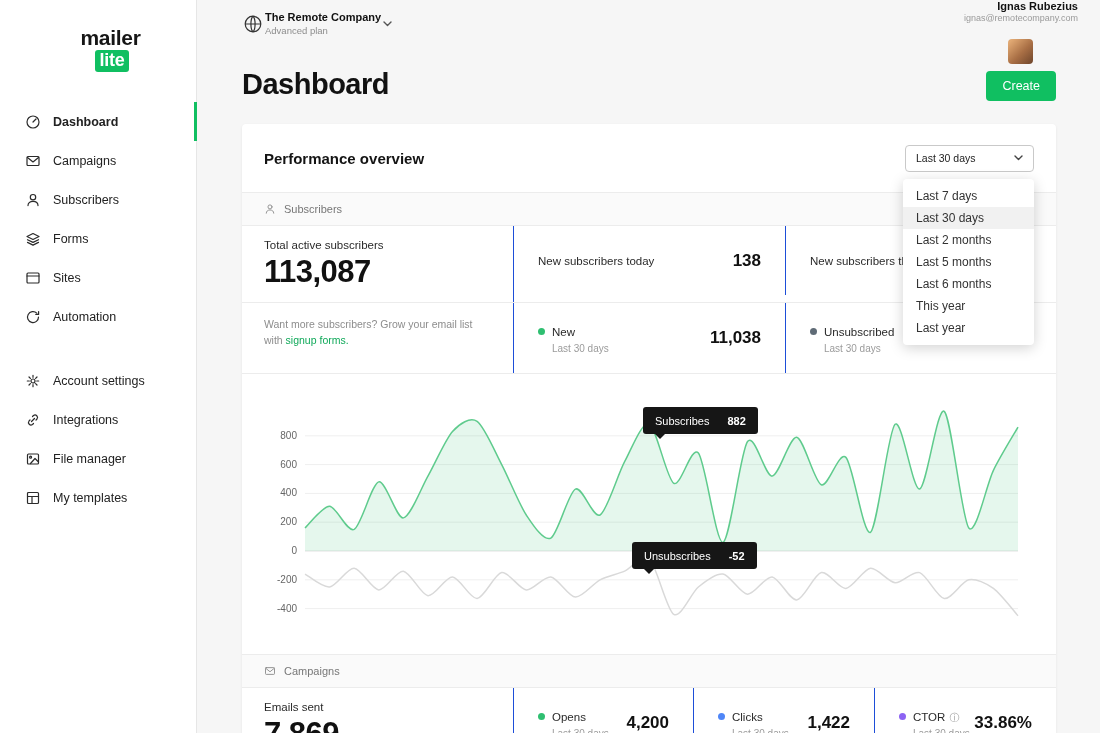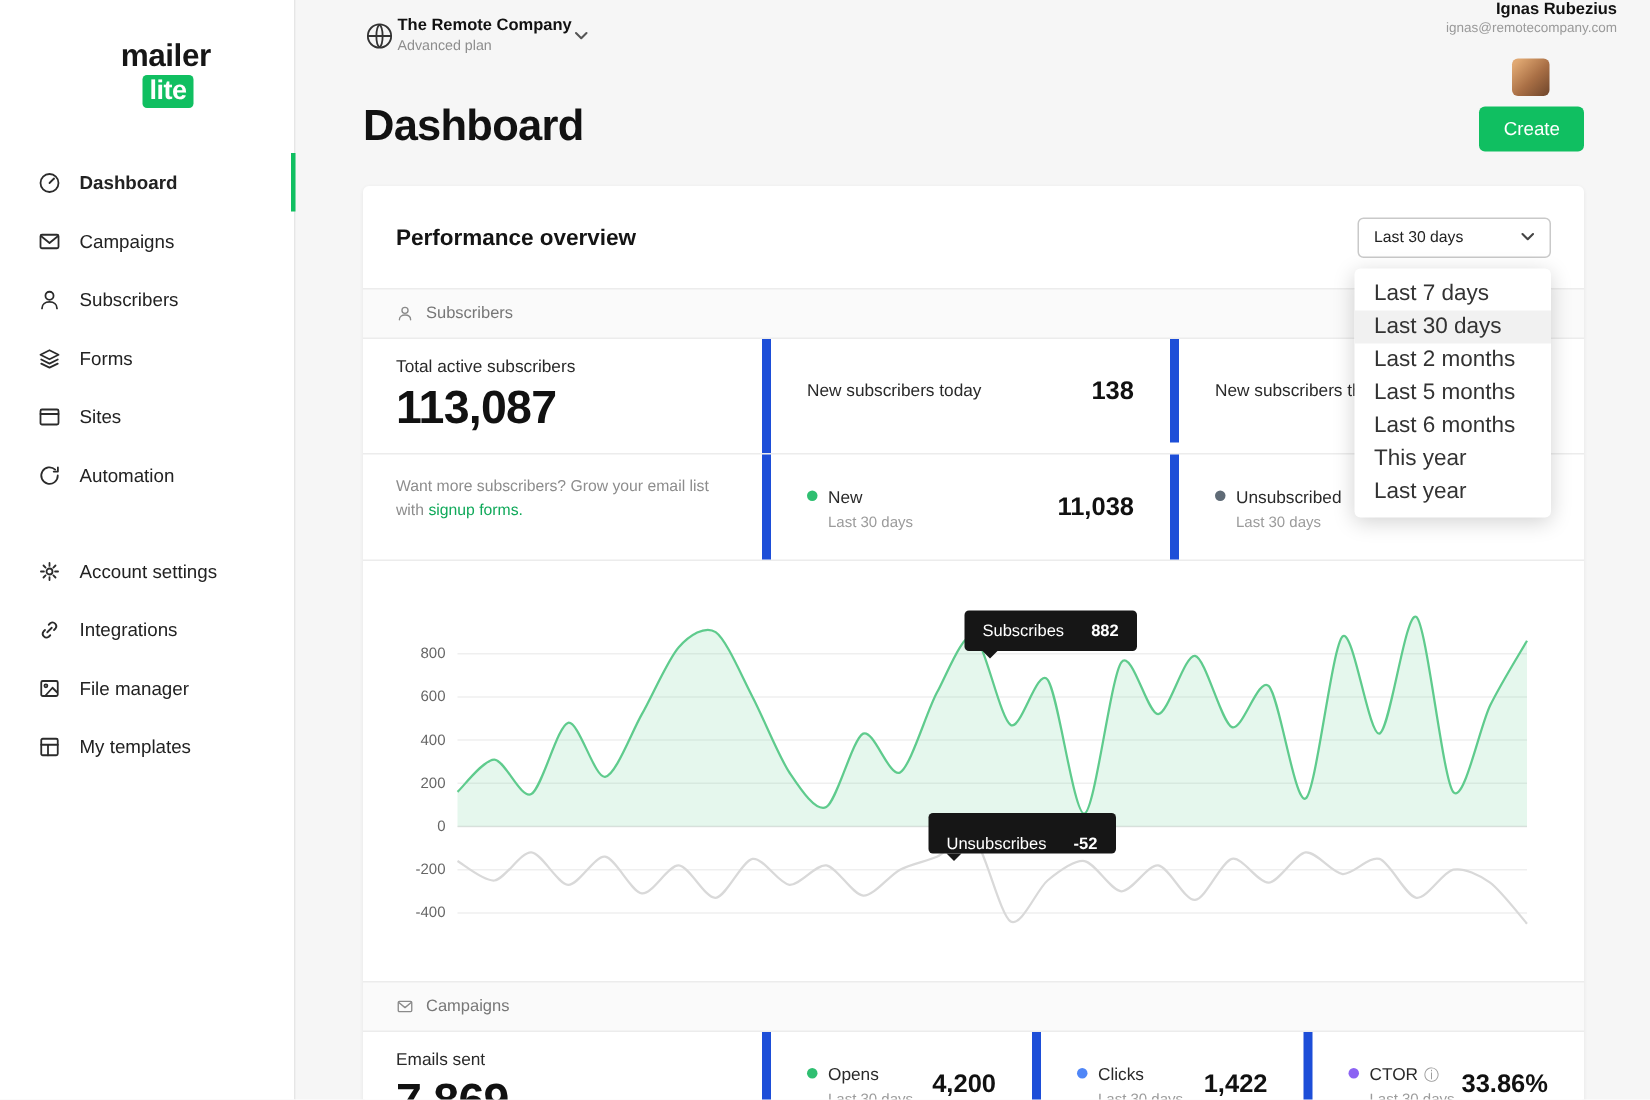--- a/index.html
+++ b/index.html
@@ -38,29 +38,29 @@
   .page-title { font-size:29px; font-weight:bold; color:#121212; letter-spacing:-0.5px; }
   .create-btn { background:#10bf61; color:#fff; border:none; border-radius:4px; font-size:12.5px; font-family:inherit; padding:8px 16px; cursor:pointer; margin-top:3px; }
 
   
   .card { position:absolute; left:242px; top:124px; width:814px; background:#fff; border-radius:4px; box-shadow:0 1px 3px rgba(0,0,0,0.07); }
   .card-header { position:relative; height:68px; display:flex; align-items:center; justify-content:space-between; padding:0 22px; }
   .card-title { font-size:15px; font-weight:bold; color:#141414; }
   .range-select { width:129px; height:27px; border:1px solid #c9c9c9; border-radius:4px; background:#fff; display:flex; align-items:center; justify-content:space-between; padding:0 10px; font-size:10.5px; color:#222; cursor:pointer; }
   .range-select .chev { stroke:#444; }
   .dropdown { position:absolute; top:55px; right:22px; width:131px; background:#fff; border-radius:4px; box-shadow:0 3px 14px rgba(0,0,0,0.18); padding:6px 0; z-index:30; }
-  .dropdown-item { height:22px; line-height:22px; padding:0 13px; font-size:15px; color:#333; cursor:pointer; white-space:nowrap; }
+  .dropdown-item { height:22px; line-height:22px; padding:0 13px; font-size:12px; color:#333; cursor:pointer; white-space:nowrap; }
   .dropdown-item.selected { background:#f1f1f1; }
 
   .section-strip { height:34px; background:#fafafa; border-top:1px solid #ececec; border-bottom:1px solid #ececec; display:flex; align-items:center; gap:8px; padding:0 22px; }
   .section-strip svg { width:12px; height:12px; stroke:#8a8a8a; fill:none; stroke-width:1.2; stroke-linecap:round; stroke-linejoin:round; }
   .section-strip span { font-size:11px; color:#777; }
 
   .stats-row { display:flex; border-bottom:1px solid #ececec; }
-  .scol { border-right:6px solid #1d4ed8; }
+  .scol { border-right:1px solid #1d4ed8; }
   .scol:last-child { border-right:none; }
   .col-a { width:272px; }
   .col-b { width:272px; }
   .col-c { width:270px; }
   .stat-block { padding:13px 22px 12px; }
   .stat-label { font-size:11.5px; color:#2a2a2a; margin-bottom:3px; }
   .stat-big { font-size:31px; font-weight:bold; color:#111; letter-spacing:-0.5px; }
   .stat-flex { display:flex; align-items:center; justify-content:space-between; padding:0 24px; height:69px; }
   .stat-flex2 { display:flex; align-items:center; justify-content:space-between; padding:0 24px; height:70px; }
   .stat-name { font-size:11.5px; color:#2a2a2a; }
@@ -71,21 +71,21 @@
   .promo a { color:#10a95a; text-decoration:none; cursor:pointer; }
   .info-ic { font-size:10px; color:#9b9b9b; margin-left:4px; }
 
   
   .chart-wrap { position:relative; height:280px; }
   .chart-wrap svg { position:absolute; inset:0; }
   .tooltip { position:absolute; height:27px; background:#161616; color:#fff; border-radius:3px; display:flex; align-items:center; gap:18px; padding:0 12px; font-size:11px; z-index:10; white-space:nowrap; }
   .tooltip b { font-size:11px; }
   .tooltip::after { content:""; position:absolute; bottom:-5px; left:12px; border-left:5px solid transparent; border-right:5px solid transparent; border-top:5px solid #161616; }
   .tt-sub { left:388px; top:33px;margin-left:13px; }
-  .tt-unsub { left:377px; top:168px;align-items:flex-end; }
+  .tt-unsub { left:390px; top:168px; }
 
   .bottom-row { display:flex; height:110px; }
   .col-d { width:272px; }
   .col-e { width:180px; }
   .col-f { width:181px; }
   .col-g { width:181px; }
 </style>
 </head>
 <body>
 

